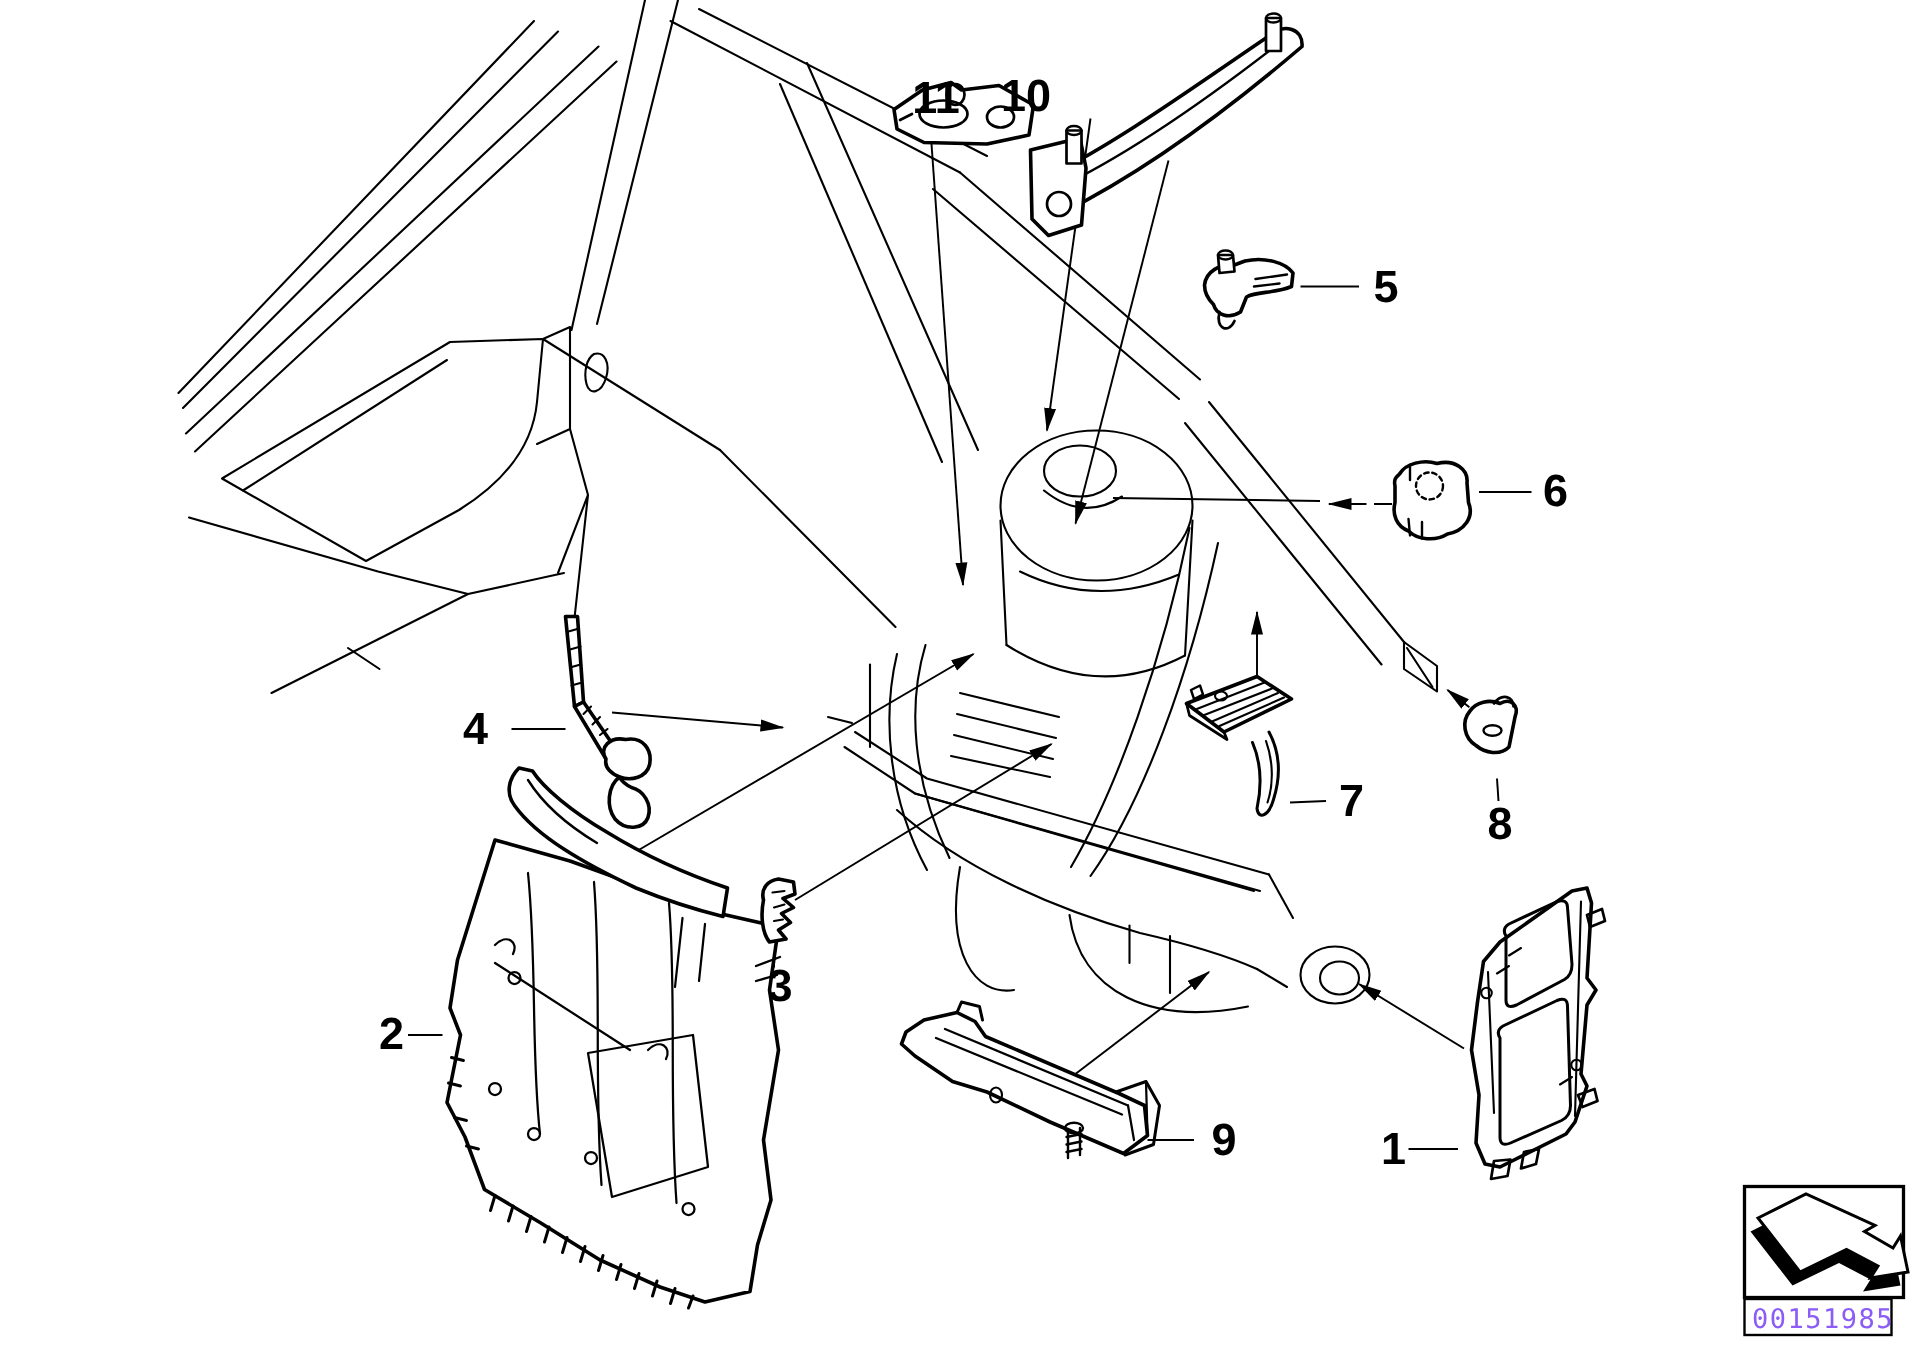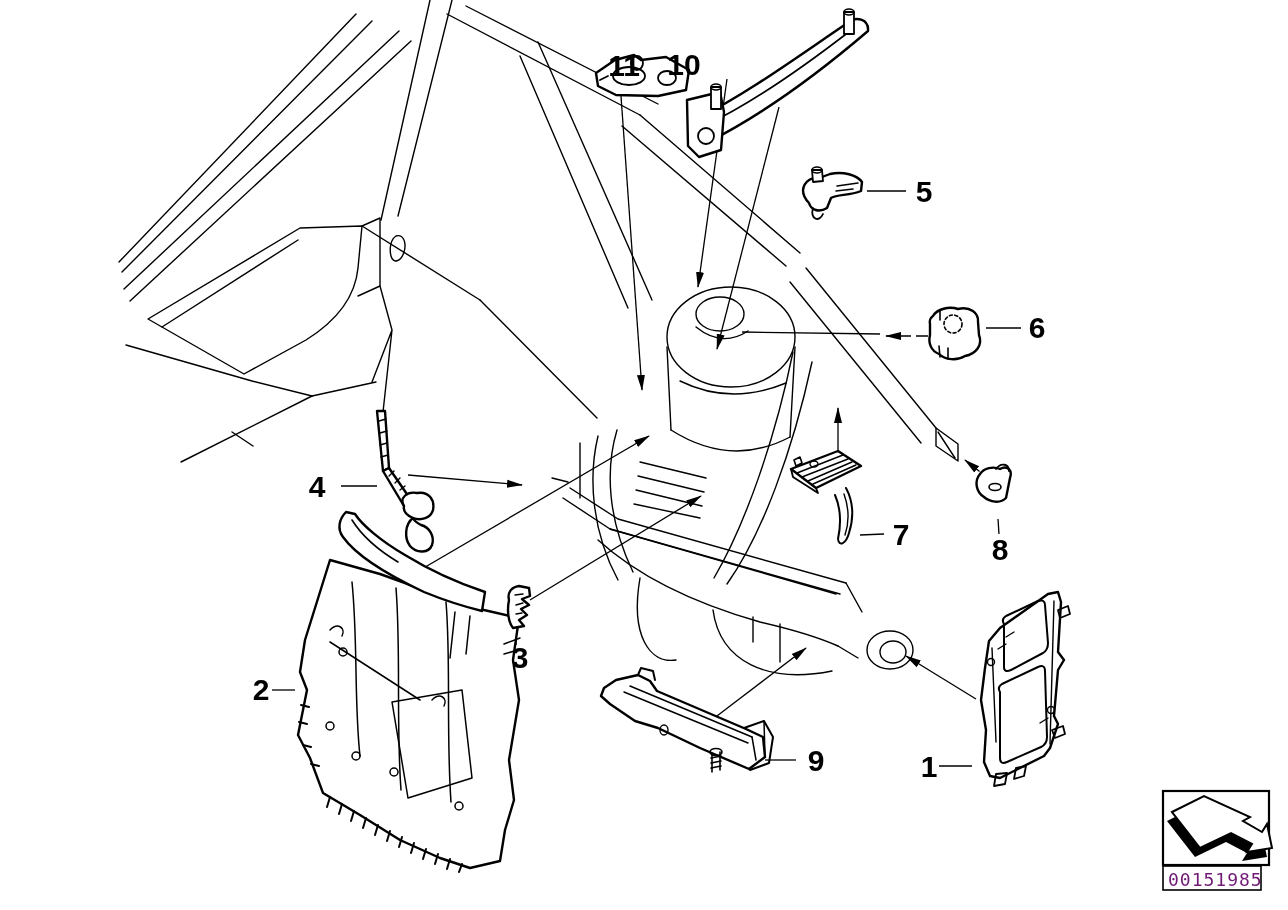--- a/index.html
+++ b/index.html
@@ -3,21 +3,21 @@
 <meta charset="utf-8">
 <style>
   html,body{margin:0;padding:0;background:#fff;}
   .stage{position:relative;width:1288px;height:910px;background:#fff;overflow:hidden;
          font-family:"Liberation Sans",sans-serif;}
   .stage svg{position:absolute;left:0;top:0;}
   .callout{position:absolute;transform:translate(-50%,-50%);font-family:"Liberation Sans",sans-serif;
            font-weight:bold;font-size:30px;line-height:1;color:#000;cursor:pointer;user-select:none;}
   .code-text{position:absolute;left:1168px;top:869px;width:90px;height:20px;
              font-family:"DejaVu Sans Mono","Liberation Mono",monospace;font-size:18px;
-             letter-spacing:1px;color:#701a75;white-space:nowrap;}
+             letter-spacing:1px;color:#8b5cf6;white-space:nowrap;}
 </style>
 </head>
 <body>
 
 <div class="stage">
 
 <svg width="1288" height="910" viewBox="0 0 1288 910">
   <defs>
     <marker id="ah" markerUnits="userSpaceOnUse" markerWidth="20" markerHeight="12" refX="15" refY="5" orient="auto">
       <path d="M0,1 L16,5 L0,9 Z" fill="#000"></path>

